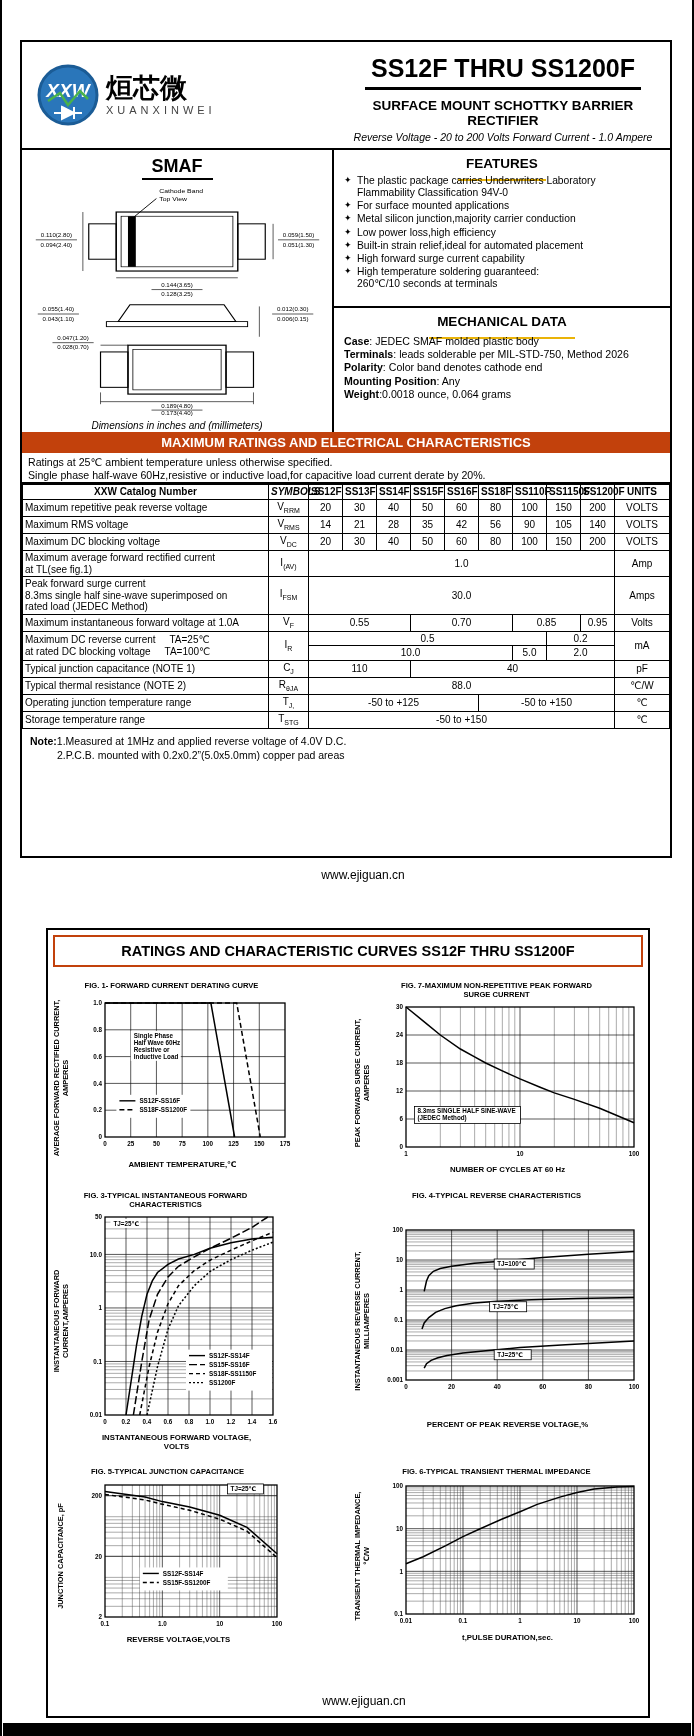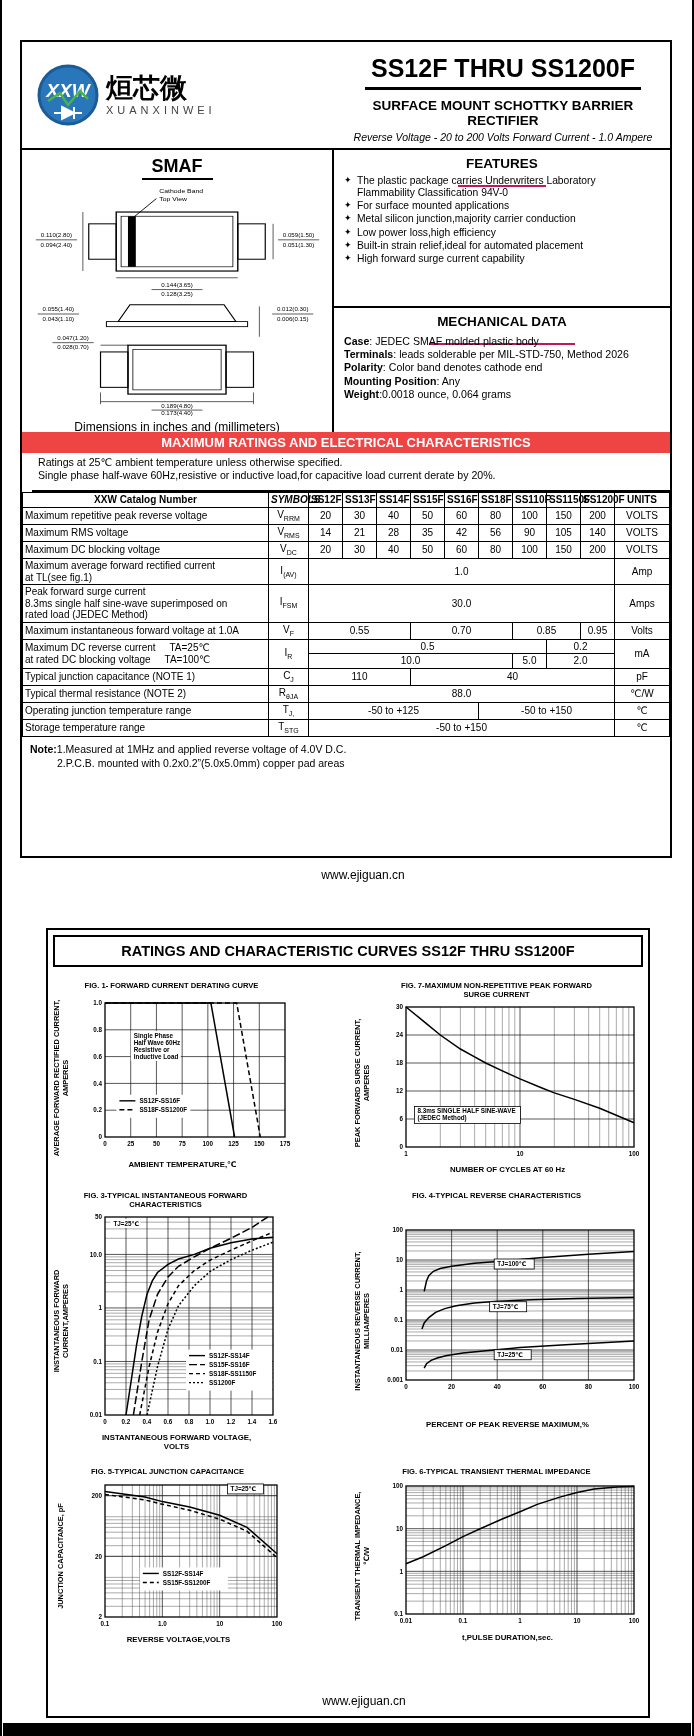--- a/index.html
+++ b/index.html
@@ -12,48 +12,48 @@
   .logoarea{width:300px;display:flex;align-items:center;padding-left:14px;gap:6px;}
   .cnname{font-size:27px;font-weight:bold;line-height:1;}
   .enname{font-size:11px;letter-spacing:4px;color:#444;margin-top:2px;}
   .titleblock{flex:1;text-align:center;padding-top:12px;}
   .ptitle{font-size:25px;font-weight:bold;display:inline-block;border-bottom:3px solid #000;padding:0 6px 4px 6px;}
   .psub{font-size:13.5px;font-weight:bold;margin-top:8px;}
   .ptag{font-size:10.5px;font-style:italic;margin-top:3px;}
   .mainrow{display:flex;height:282px;}
   .leftcol{width:312px;border-right:2px solid #000;box-sizing:border-box;text-align:center;overflow:hidden;}
   .smaf-title{font-size:18px;font-weight:bold;display:inline-block;border-bottom:2px solid #000;margin-top:6px;padding:0 10px 1px;}
-  .pkgnote{font-size:12px;margin-top:0px;}
+  .pkgnote{font-size:10px;font-style:italic;margin-top:0px;}
   .rightcol{flex:1;display:flex;flex-direction:column;box-sizing:border-box;}
   .features{height:158px;border-bottom:2px solid #000;box-sizing:border-box;padding:4px 10px 0 10px;}
   .sect-title{text-align:center;font-size:13.5px;font-weight:bold;margin:2px 0 4px;}
-  .sect-title span{border-bottom:2px solid #be185d;padding:0 8px 14px;}
+  .sect-title span{border-bottom:2px solid #eab308;padding:0 8px 8px;}
   ul.feat{list-style:none;margin:2px 0 0 0;padding:0;font-size:10.3px;line-height:1.18;}
   ul.feat li{position:relative;padding-left:13px;margin-bottom:1px;white-space:pre-line;}
   ul.feat li::before{content:"✦";position:absolute;left:0;top:0;font-size:9px;}
   .mech{padding:4px 10px 0 10px;font-size:10.6px;line-height:1.25;}
   .mrow{margin-bottom:0px;}
-  .ratebar{background:#ef4444;color:#fff;text-align:center;font-weight:bold;font-size:13px;padding:3px 0;}
-  .ratenote{font-size:10.6px;padding:3px 6px 8px;border-bottom:2px solid #000;line-height:1.25;margin-left:10px;}
+  .ratebar{background:#c2410c;color:#fff;text-align:center;font-weight:bold;font-size:13px;padding:3px 0;}
+  .ratenote{font-size:10.6px;padding:3px 6px 0;border-bottom:2px solid #000;line-height:1.25;}
   table.ratings{border-collapse:collapse;width:100%;table-layout:fixed;}
   table.ratings th,table.ratings td{border:1px solid #000;padding:1px 2px;font-size:10px;line-height:1.15;}
   table.ratings th{font-weight:bold;text-align:center;}
   th.lblh{text-align:left;font-weight:normal;font-size:10.5px;}
   th.symh{font-style:italic;font-size:8px;}
   th.parth{font-size:9px;padding:1px 0;}
   td.lbl{text-align:left;white-space:pre-line;font-size:10px;}
   td.sym{text-align:center;}
   td.sym sub{font-size:7px;}
   td.val,td.unitc{text-align:center;}
   .fnotes{font-size:10.5px;padding:5px 8px;line-height:1.35;}
   .fnotes .fn2{padding-left:27px;}
   .weblink{position:absolute;left:16px;width:100%;text-align:center;font-size:12px;}
   
   #page2{position:absolute;left:44px;top:928px;width:604px;height:790px;border:2px solid #000;box-sizing:border-box;background:#fff;}
-  .p2hdr{border:2px solid #000000;margin:5px 5px 0 5px;text-align:center;font-weight:bold;font-size:14.5px;padding:6px 0;}
+  .p2hdr{border:2px solid #c2410c;margin:5px 5px 0 5px;text-align:center;font-weight:bold;font-size:14.5px;padding:6px 0;}
   .figrow{display:flex;justify-content:space-between;padding:0 6px 0 2px;}
   .fig{display:grid;grid-template-columns:22px 1fr;}
   .fig .ttl{grid-column:1/3;text-align:center;font-size:7.6px;font-weight:bold;white-space:pre-line;line-height:1.2;margin:0 0 2px;}
   .fig .ylab{position:relative;}
   .fig .ylab span{position:absolute;left:50%;top:50%;transform:translate(-50%,-50%) rotate(-90deg);
       white-space:pre;font-size:7.4px;font-weight:bold;text-align:center;line-height:1.25;}
   .fig .xlab{grid-column:2;text-align:center;font-size:7.8px;font-weight:bold;white-space:pre-line;margin-top:1px;line-height:1.2;}
   svg text.tk{font:bold 6.3px "Liberation Sans","DejaVu Sans",sans-serif;}
   svg text.dim{font:6.3px "Liberation Sans","DejaVu Sans",sans-serif;}
   svg text.dimlbl{font:7px "Liberation Sans","DejaVu Sans",sans-serif;}
@@ -149,20 +149,22 @@
         <div class="features">
           <div class="sect-title"><span>FEATURES</span></div>
           <ul class="feat">
               <li>The plastic package carries Underwriters Laboratory
 Flammability Classification 94V-0</li>
               <li>For surface mounted applications</li>
               <li>Metal silicon junction,majority carrier conduction</li>
               <li>Low power loss,high efficiency</li>
               <li>Built-in strain relief,ideal for automated placement</li>
               <li>High forward surge current capability</li>
+              <li>High temperature soldering guaranteed:
+260℃/10 seconds at terminals</li>
             </ul>
         </div>
         <div class="mech">
           <div class="sect-title"><span>MECHANICAL DATA</span></div>
           <div>
               <div class="mrow"><b>Case</b><span>: JEDEC SMAF molded plastic body</span></div>
               <div class="mrow"><b>Terminals</b><span>: leads solderable per MIL-STD-750, Method 2026</span></div>
               <div class="mrow"><b>Polarity</b><span>: Color band denotes cathode end</span></div>
               <div class="mrow"><b>Mounting Position</b><span>: Any</span></div>
               <div class="mrow"><b>Weight</b><span>:0.0018 ounce, 0.064 grams</span></div>
@@ -569,21 +571,21 @@
             <polyline points="51.2,67.4 53.5,57.0 55.8,51.7 60.4,47.3 67.2,44.5 78.6,42.2 101.4,39.2 124.2,37.4 147.0,35.4 169.8,33.6 215.4,30.3 261.0,27.6" fill="none" stroke="#000" stroke-width="1.5"></polyline>
             <polyline points="49.0,105.0 51.2,98.9 55.8,93.6 62.6,88.3 71.8,84.6 83.2,81.7 101.4,79.0 124.2,77.3 158.4,75.8 204.0,74.5 261.0,73.6" fill="none" stroke="#000" stroke-width="1.5"></polyline>
             <polyline points="51.2,144.1 53.5,139.7 58.1,136.4 64.9,133.8 74.0,131.6 90.0,128.9 112.8,126.7 147.0,123.6 192.6,120.7 261.0,117.0" fill="none" stroke="#000" stroke-width="1.5"></polyline>
             <rect x="121.2" y="35" width="40" height="10" fill="#fff" stroke="#000" stroke-width="0.8"></rect>
             <text x="124.2" y="42" class="tk"><tspan x="124.2" dy="0">TJ=100℃</tspan></text>
             <rect x="116.64" y="77.75" width="37" height="10" fill="#fff" stroke="#000" stroke-width="0.8"></rect>
             <text x="119.64" y="84.75" class="tk"><tspan x="119.64" dy="0">TJ=75℃</tspan></text>
             <rect x="121.2" y="125.75" width="37" height="10" fill="#fff" stroke="#000" stroke-width="0.8"></rect>
             <text x="124.2" y="132.75" class="tk"><tspan x="124.2" dy="0">TJ=25℃</tspan></text>
           </svg>
-        <div class="xlab">PERCENT OF PEAK REVERSE MAXIMUM,%</div>
+        <div class="xlab">PERCENT OF PEAK REVERSE VOLTAGE,%</div>
       </div>
     </div>
 
     <div class="figrow" style="margin-top:16px">
       <div class="fig">
         <div class="ttl">FIG. 5-TYPICAL JUNCTION CAPACITANCE</div>
         <div class="ylab">
             <span>JUNCTION CAPACITANCE, pF</span>
           </div>
         <svg id="figsvg4" width="213" height="155">

